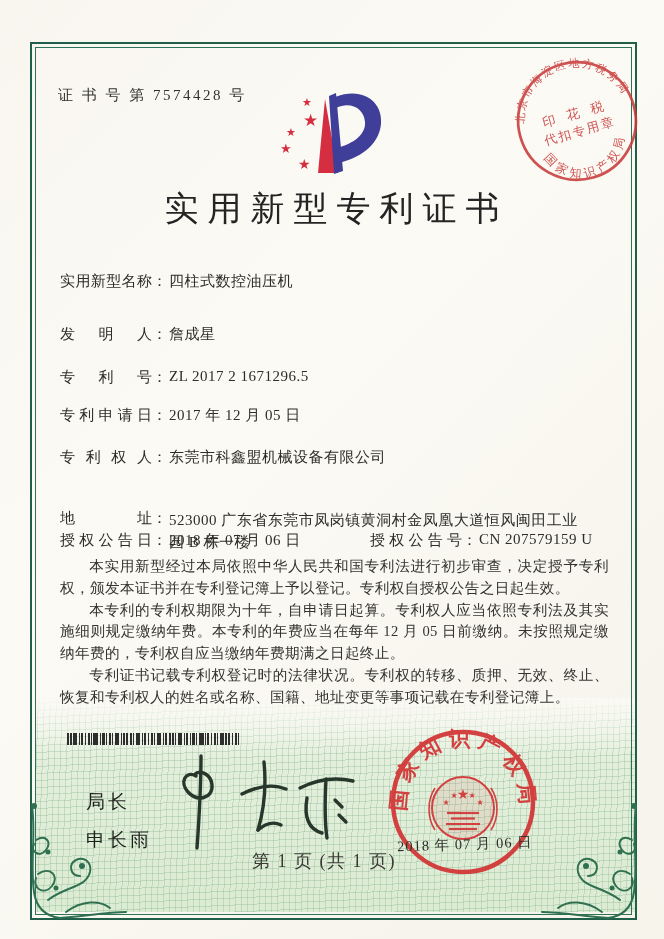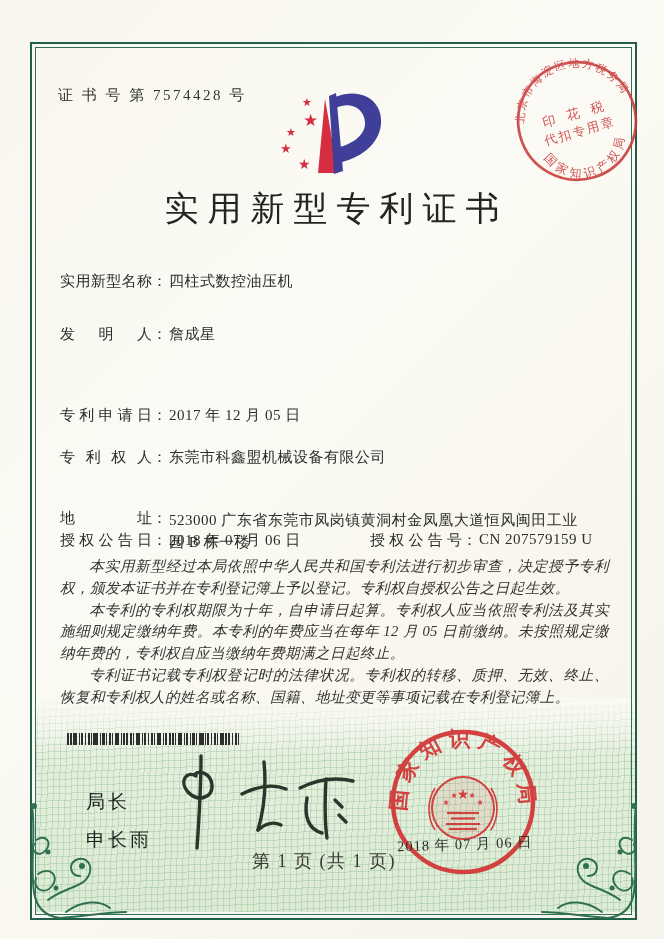--- a/index.html
+++ b/index.html
@@ -51,21 +51,21 @@
   .r1{top:272px}.r2{top:325px}.r3{top:368px}.r4{top:406px}.r5{top:448px}
   .r6{top:509px}
   .r6 .fval{white-space:normal;max-width:420px;line-height:22px;}
   .r7{top:531px}
   .pair2{position:absolute;left:310px;top:0;white-space:nowrap;}
   .pair2 .flabel{width:92px;}
 
   .paras{
     position:absolute;left:60px;top:556px;width:549px;
     font-size:14.6px;line-height:21.8px;text-align:justify;
-    font-style:italic;letter-spacing:0.4px;color:#34332f;
+    letter-spacing:0.4px;color:#34332f;
   }
   .paras p{margin:0;text-indent:2em;}
 
   .barcode{
     position:absolute;left:67px;top:733px;width:172px;height:12px;
     background:
       repeating-linear-gradient(90deg,#2e2e2e 0 1px,transparent 1px 3px),
       repeating-linear-gradient(90deg,#2e2e2e 0 2px,transparent 2px 7px),
       repeating-linear-gradient(90deg,transparent 0 4px,#2e2e2e 4px 5px,transparent 5px 11px);
   }
@@ -162,20 +162,23 @@
     </text>
   </svg>
 
   <div class="title">实用新型专利证书</div>
 
   <div class="frow r2">
     <span class="flabel">发明人</span><span class="fcolon">：</span><span class="fval">詹成星</span>
   </div>
   <div class="frow r1">
     <span class="flabel">实用新型名称</span><span class="fcolon">：</span><span class="fval">四柱式数控油压机</span>
+  </div>
+  <div class="frow r3">
+    <span class="flabel">专利号</span><span class="fcolon">：</span><span class="fval">ZL 2017 2 1671296.5</span>
   </div>
   <div class="frow r4">
     <span class="flabel">专利申请日</span><span class="fcolon">：</span><span class="fval">2017 年 12 月 05 日</span>
   </div>
   <div class="frow r5">
     <span class="flabel">专利权人</span><span class="fcolon">：</span><span class="fval">东莞市科鑫盟机械设备有限公司</span>
   </div>
   <div class="frow r6">
     <span class="flabel">地址</span><span class="fcolon">：</span><span class="fval">523000 广东省东莞市凤岗镇黄洞村金凤凰大道恒风闽田工业园 B 栋一楼</span>
   </div>

